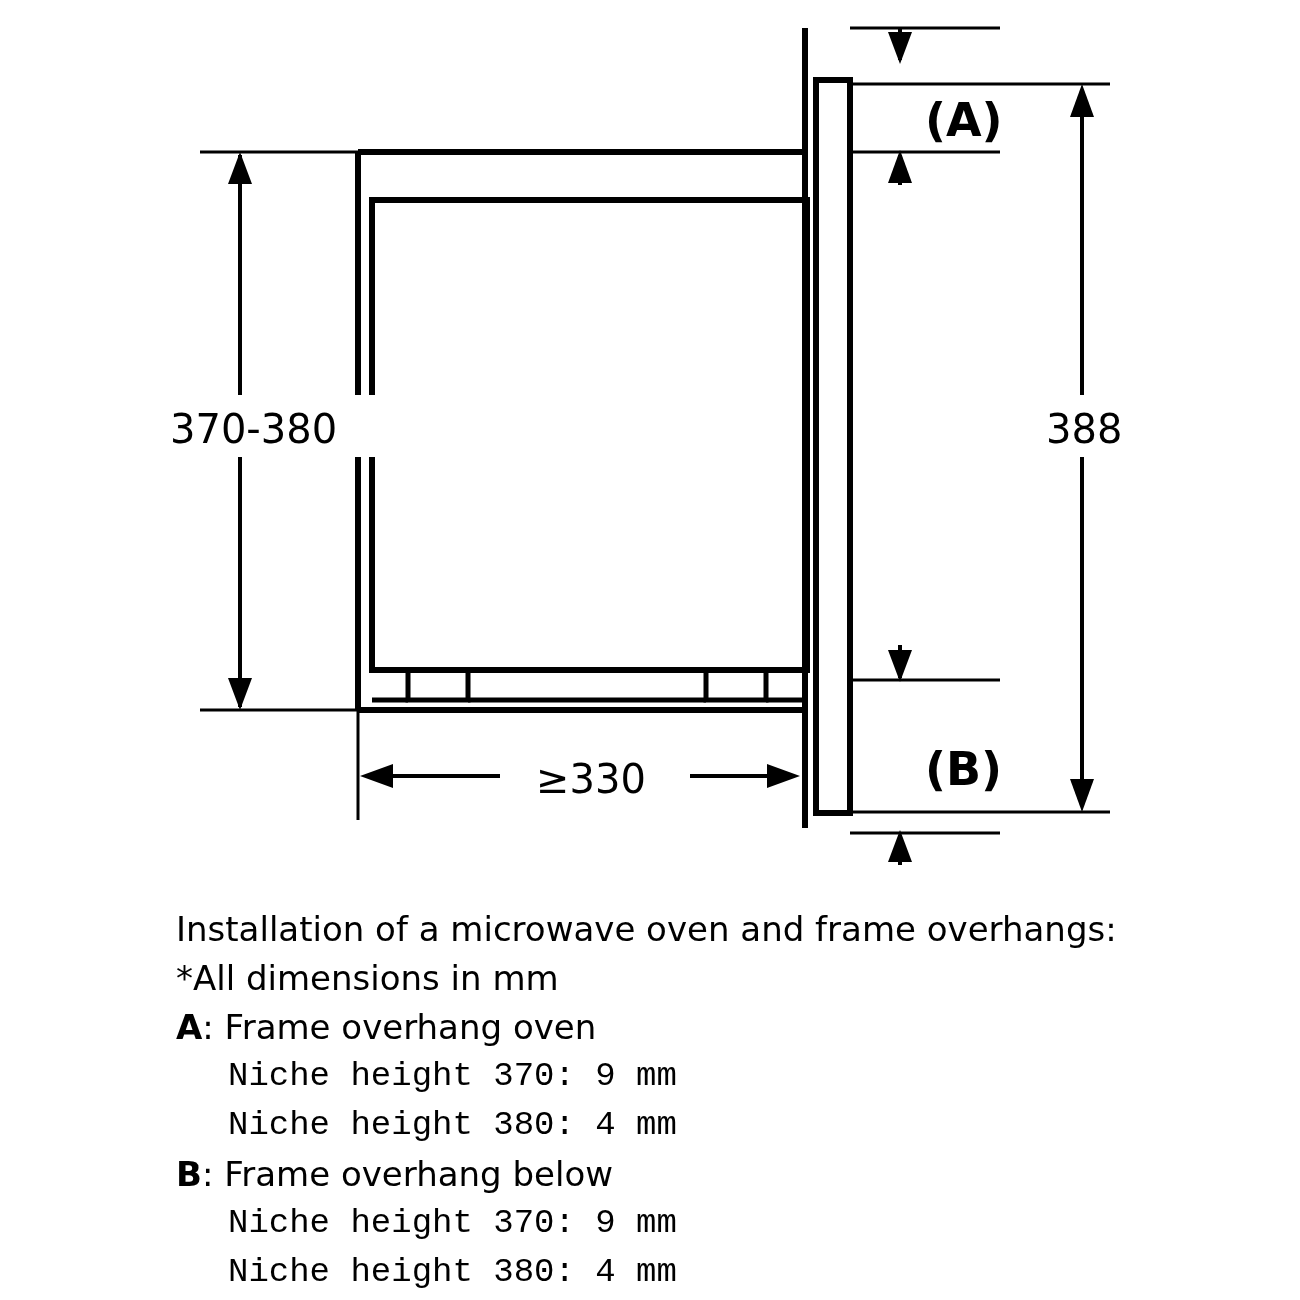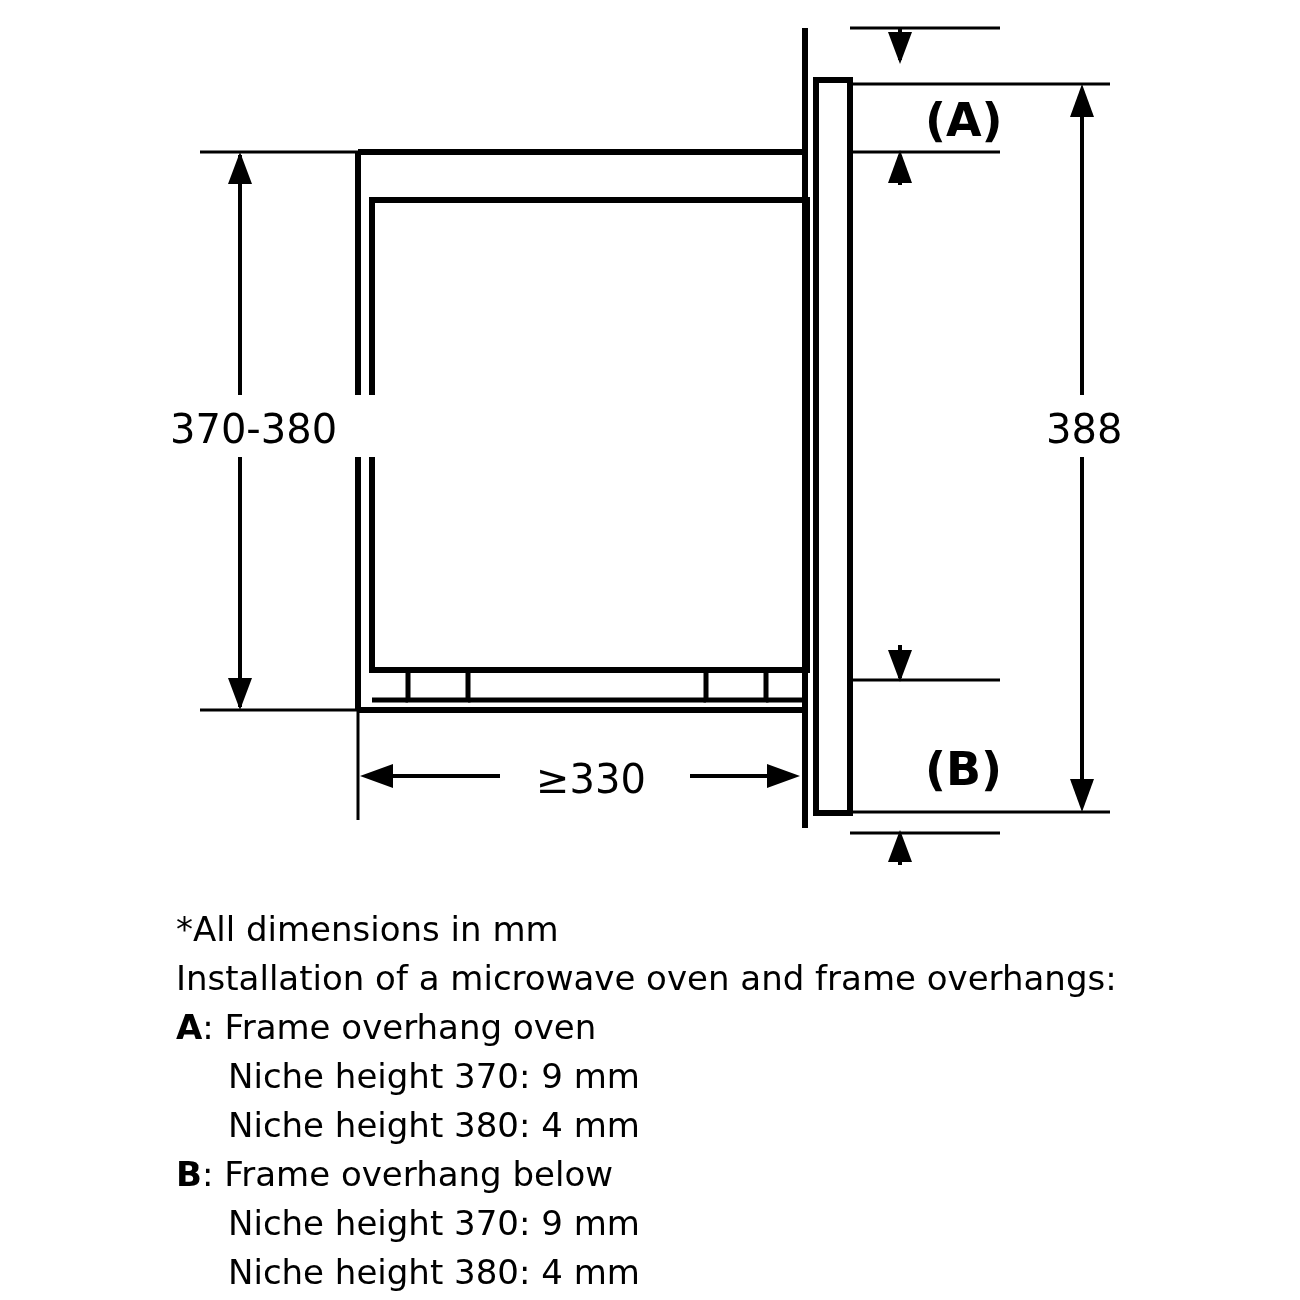--- a/index.html
+++ b/index.html
@@ -44,20 +44,21 @@
     width: 1100px;
     font-size: 34px;
     line-height: 49px;
     color: #000000;
   }
   #caption .line {
     white-space: pre;
   }
   #caption .indent {
     padding-left: 52px;
+    font-family: Liberation Mono, monospace;
   }
   #caption b {
     font-weight: bold;
   }
 </style>
 </head>
 <body>
 
 <div id="page">
 
@@ -120,22 +121,22 @@
 
     <text class="dim-label" x="170" y="443">370-380</text>
     <text class="dim-label" x="1046" y="443">388</text>
     <text class="dim-label" x="536" y="793">≥330</text>
 
     <text class="zone-label" x="925" y="136">(A)</text>
     <text class="zone-label" x="925" y="785">(B)</text>
   </svg>
 
   <div id="caption">
+    <div class="line">Installation of a microwave oven and frame overhangs:</div>
     <div class="line">*All dimensions in mm</div>
-    <div class="line">Installation of a microwave oven and frame overhangs:</div>
     <div class="line"><b>A</b><span>: Frame overhang oven</span></div>
     <div class="line indent">Niche height 370: 9 mm</div>
     <div class="line indent">Niche height 380: 4 mm</div>
     <div class="line"><b>B</b><span>: Frame overhang below</span></div>
     <div class="line indent">Niche height 370: 9 mm</div>
     <div class="line indent">Niche height 380: 4 mm</div>
   </div>
 
 </div>
 

